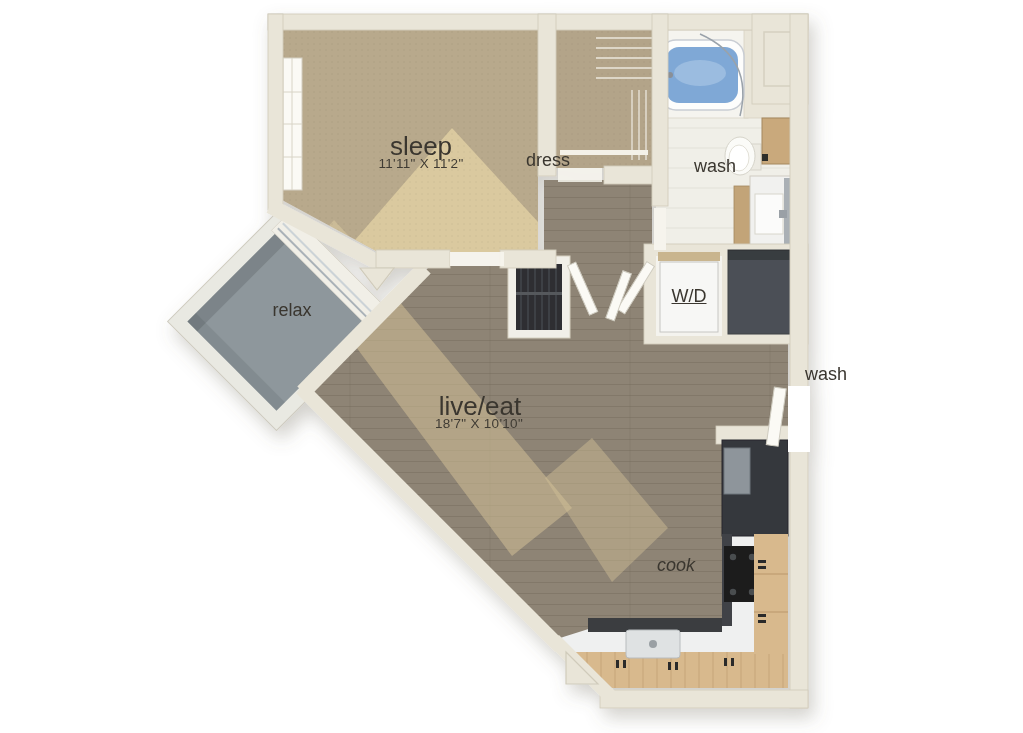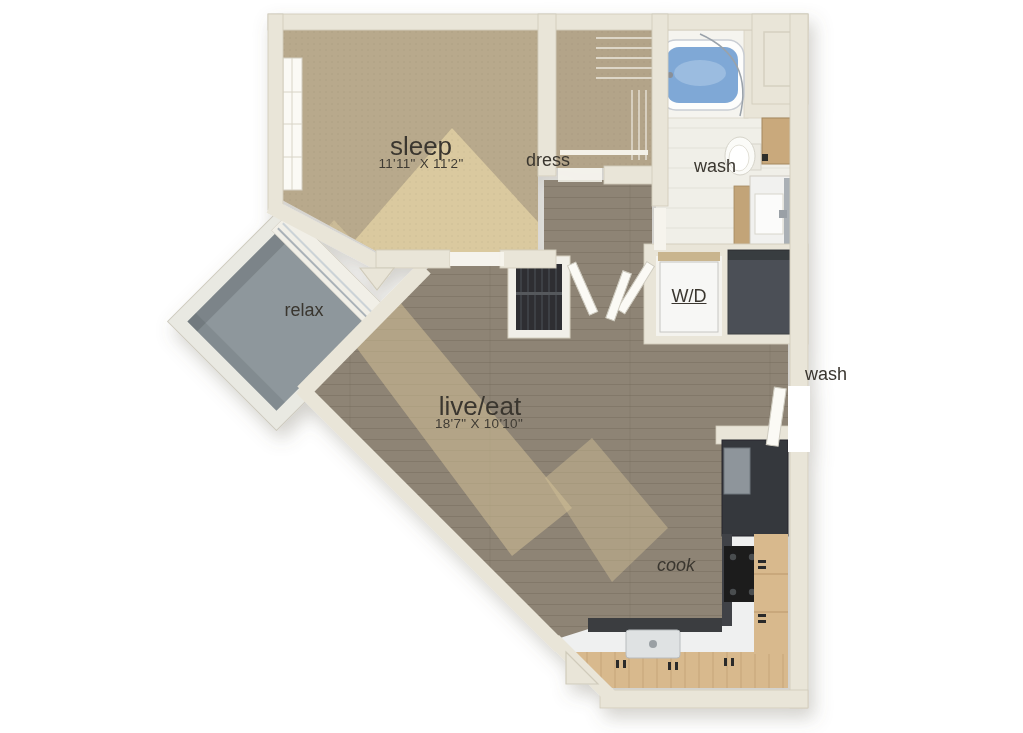--- a/index.html
+++ b/index.html
@@ -230,21 +230,21 @@
 
   </g>
 </svg>
 
 <div class="room-label lbl-big" style="left:421px;top:146px;">sleep</div>
 <div class="room-label lbl-dim" style="left:421px;top:164px;">11'11" X 11'2"</div>
 
 <div class="room-label lbl-mid" style="left:548px;top:113px;margin-top:47px;">dress</div>
 <div class="room-label lbl-mid" style="left:704px;top:166px;margin-left:11px;">wash</div>
 <div class="room-label lbl-mid" style="left:689px;top:296px;text-decoration:underline;">W/D</div>
-<div class="room-label lbl-mid" style="left:304px;top:310px;">relax</div>
+<div class="room-label lbl-mid" style="left:292px;top:310px;">relax</div>
 
 <div class="room-label lbl-big" style="left:480px;top:406px;text-align:center;">live/eat</div>
 <div class="room-label lbl-dim" style="left:479px;top:424px;">18'7" X 10'10"</div>
 
 <div class="room-label lbl-mid" style="left:676px;top:565px;font-style:italic;">cook</div>
 <div class="room-label lbl-mid" style="left:826px;top:374px;">wash</div>
 
 </div>
 
 </body></html>

